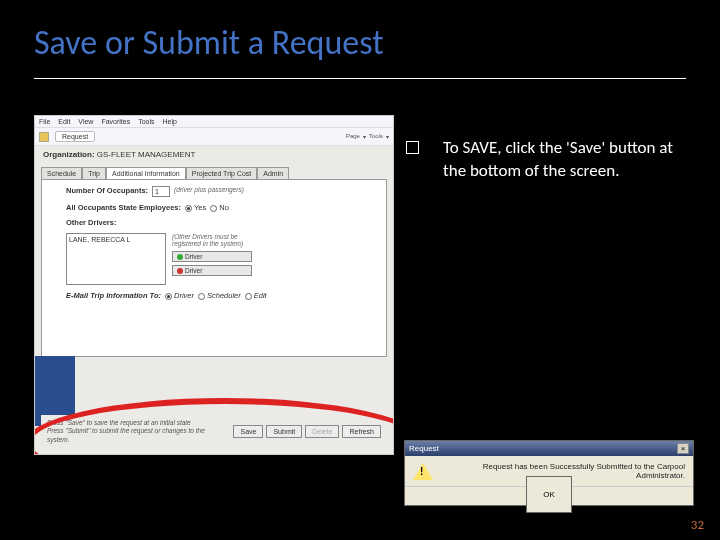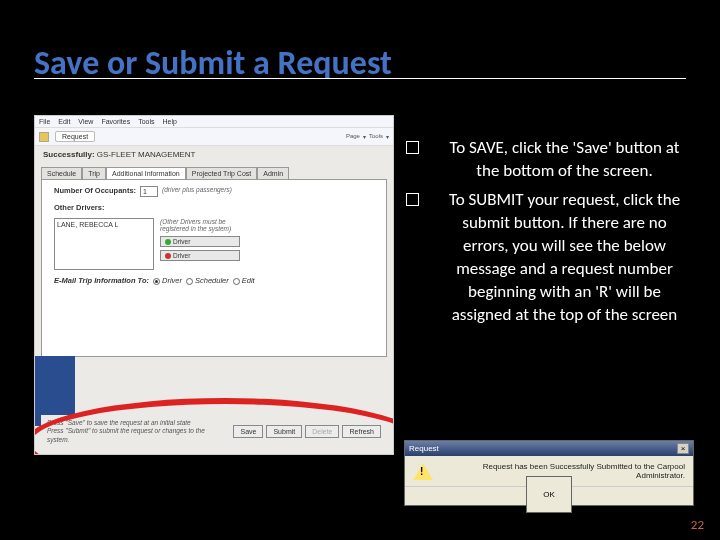--- a/index.html
+++ b/index.html
@@ -7,23 +7,22 @@
     width: 720px;
     height: 540px;
     background: #000;
     font-family: Calibri, Arial, sans-serif;
     position: relative;
     overflow: hidden;
   }
   .slide-title {
     color: #4472c4;
     font-size: 34px;
-    font-weight: bold;
+    font-weight: normal;
     padding: 22px 0 6px 34px;
-    margin-top: 20px;
   }
   .underline {
     position: absolute;
     left: 34px;
     right: 34px;
     top: 78px;
     height: 1px;
     background: #fff;
   }
   .content {
@@ -93,21 +92,21 @@
     border: 1px solid #999;
     border-bottom: none;
     padding: 2px 5px;
     background: #e4e2de;
   }
   .tabs-row .tab.active { background: #fff; }
   .tab-panel {
     margin: 0 6px 6px 6px;
     background: #fff;
     border: 1px solid #999;
-    padding: 6px 12px;
+    padding: 6px 24px;
     height: 178px;
     position: relative;
   }
   .field-line { margin-bottom: 6px; font-size: 7.5px; display: flex; align-items: flex-start; gap: 4px; }
   .field-line label { font-weight: bold; }
   .inputbox {
     display: inline-block;
     border: 1px solid #888;
     background: #fff;
     padding: 1px 2px;
@@ -192,21 +191,20 @@
     flex: 1;
     color: #fff;
     font-size: 17px;
     line-height: 1.35;
     padding-top: 22px;
   }
   .bullet-item {
     display: flex;
     gap: 24px;
     margin-bottom: 6px;
-    text-align: center;
   }
   .bullet-box {
     width: 13px;
     height: 13px;
     border: 1.5px solid #fff;
     margin-top: 4px;
     flex: none;
   }
   .dialog {
     position: absolute;
@@ -304,37 +302,42 @@
       <span class="icon-sq"></span>
       <span class="tab">Request</span>
       <div class="toolbar-right">
         <span>Page</span>
         <span>▾</span>
         <span>Tools</span>
         <span>▾</span>
       </div>
     </div>
     <div class="org-row">
-      <b>Successfully:</b>
+      <b>Organization:</b>
       <span>GS-FLEET MANAGEMENT</span>
     </div>
 
     <div class="tabs-row">
       <span class="tab">Schedule</span>
       <span class="tab">Trip</span>
       <span class="tab active">Additional Information</span>
       <span class="tab">Projected Trip Cost</span>
       <span class="tab">Admin</span>
     </div>
 
     <div class="tab-panel">
       <div class="field-line">
         <label>Number Of Occupants:</label>
         <span class="inputbox">1</span>
         <span class="helper">(driver plus passengers)</span>
+      </div>
+      <div class="field-line">
+        <label>All Occupants State Employees:</label>
+        <span><span class="radio checked"></span><span>Yes</span></span>
+        <span><span class="radio"></span><span>No</span></span>
       </div>
       <div class="field-line" style="align-items:flex-start;flex-direction:column;">
         <label style="width:58px;">Other Drivers:</label>
         <div class="driver-area">
           <div class="driver-list">LANE, REBECCA L</div>
           <div>
             <div class="helper" style="width:80px; margin-bottom:4px;">(Other Drivers must be registered in the system)</div>
             <div class="driver-buttons">
               <div class="mini-btn">
                   <span class="dot-green"></span>
@@ -372,35 +375,31 @@
     </div>
 
     <div class="red-oval"></div>
   </div>
 
   <div class="right-pane">
     <div class="bullet-item">
       <div class="bullet-box"></div>
       <div>To SAVE, click the 'Save' button at the bottom of the screen.</div>
     </div>
-    <div class="bullet-item">
-      <div class="bullet-box"></div>
-      <div>To SUBMIT your request, click the submit button.  If there are no errors, you will see the below message and a request number beginning with an 'R' will be assigned at the top of the screen</div>
-    </div>
   </div>
 
 </div>
 
 <div class="dialog">
   <div class="dialog-title">
     <span>Request</span>
     <span class="dialog-close">×</span>
   </div>
   <div class="dialog-body">
     <div class="warn-icon"></div>
     <div class="dialog-msg">Request has been Successfully Submitted to the Carpool Administrator.</div>
   </div>
   <div class="dialog-footer">
     <span class="ok-btn">OK</span>
   </div>
 </div>
 
-<div class="page-num">22</div>
+<div class="page-num">32</div>
 
 </body></html>

